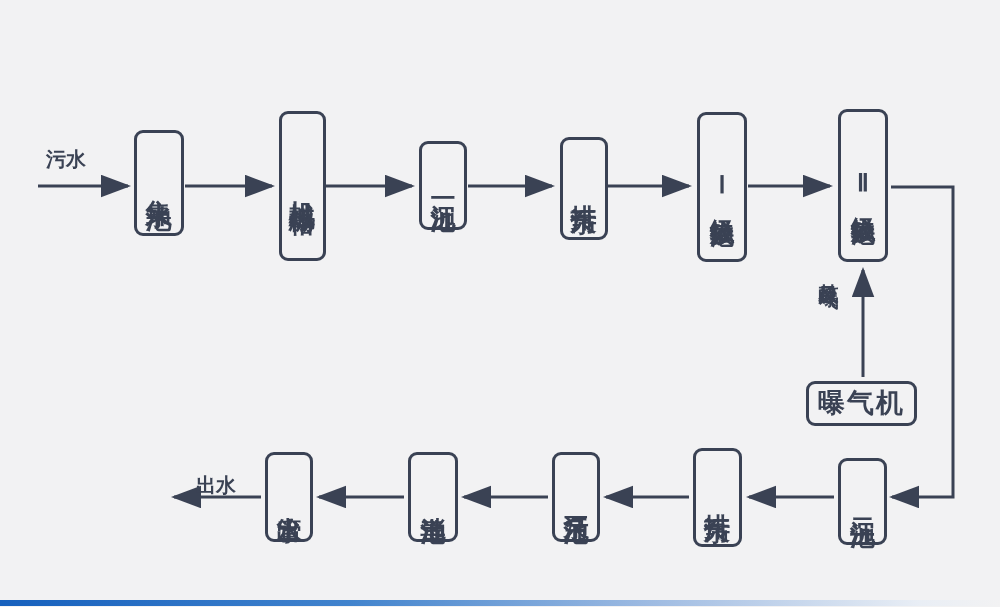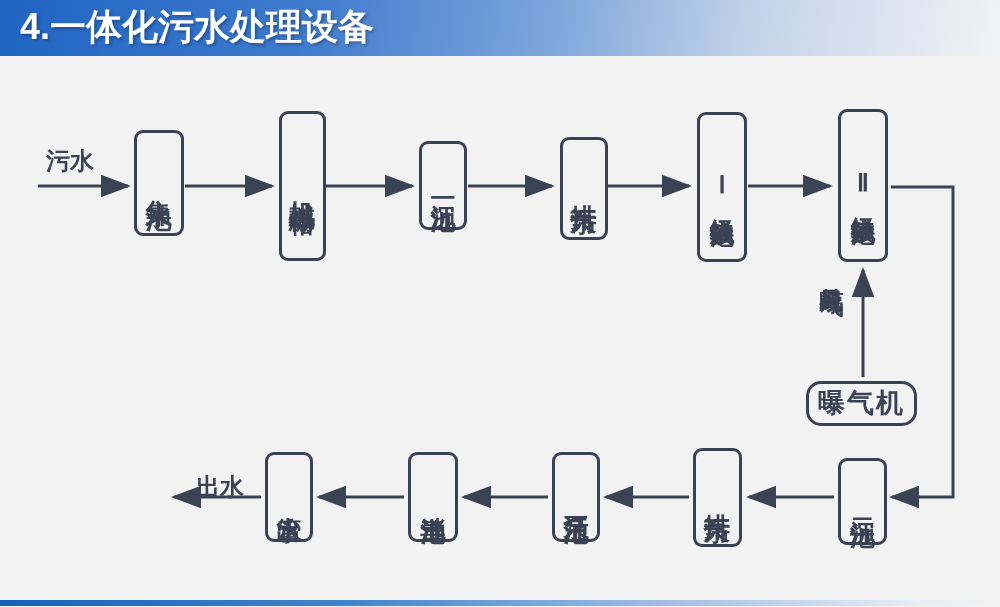--- a/index.html
+++ b/index.html
@@ -34,35 +34,32 @@
     color: #3a4254; font-weight: bold;
     display: flex; align-items: center; justify-content: center;
     box-sizing: border-box;
     background: transparent;
     font-size: 26px; letter-spacing: 3px;
     line-height: 1;
   }
   .v { writing-mode: vertical-rl; text-orientation: upright; }
   .node.chars5 { font-size: 24px; letter-spacing: 1px; }
   .node.tight  { font-size: 25px; letter-spacing: 1px; }
-  .node.horiz  { font-size: 27px; letter-spacing: 2px; border-radius: 15px; }
+  .node.horiz  { font-size: 27px; letter-spacing: 2px; }
   .flow-label {
-    position: absolute; color: #3a4254; font-weight: 600; font-size: 24px;
+    position: absolute; color: #3a4254; font-weight: 600; font-size: 20px;
     line-height: 1.1; white-space: nowrap;
   }
   .flow-label.v { white-space: normal; letter-spacing: 2px; }
 </style>
 </head>
 <body>
 
 <div class="stage">
 
-  <div class="header">
-    <div class="header-title">4.一体化污水处理设备</div>
-  </div>
 
   <svg class="flow-svg" viewBox="0 0 1000 607">
     <defs>
       <marker id="arr" markerWidth="11" markerHeight="8" refX="9" refY="3.75" orient="auto" markerUnits="strokeWidth">
         <path d="M0,0 L10,3.75 L0,7.5 Z" fill="#3a4254"></path>
       </marker>
     </defs>
     <line x1="38" y1="186" x2="128" y2="186" marker-end="url(#arr)"></line>
     <line x1="185" y1="186" x2="272" y2="186" marker-end="url(#arr)"></line>
     <line x1="326" y1="186" x2="412" y2="186" marker-end="url(#arr)"></line>

